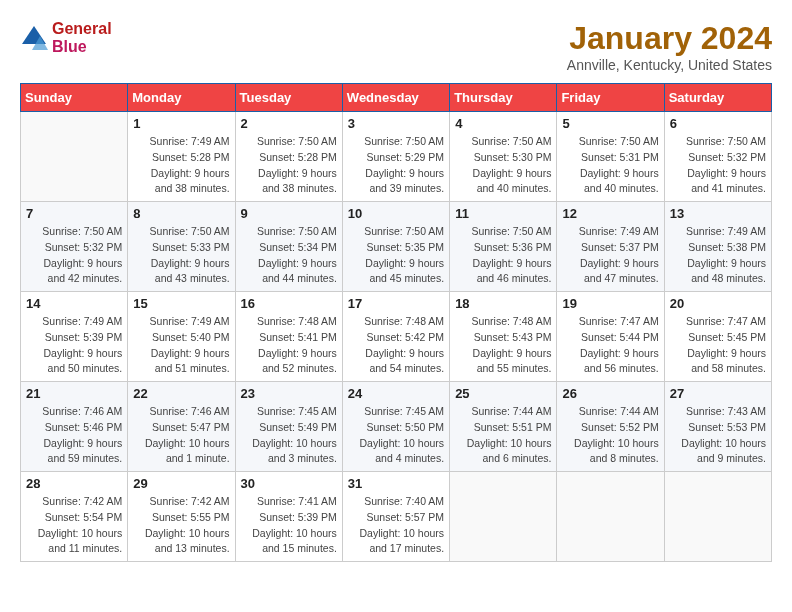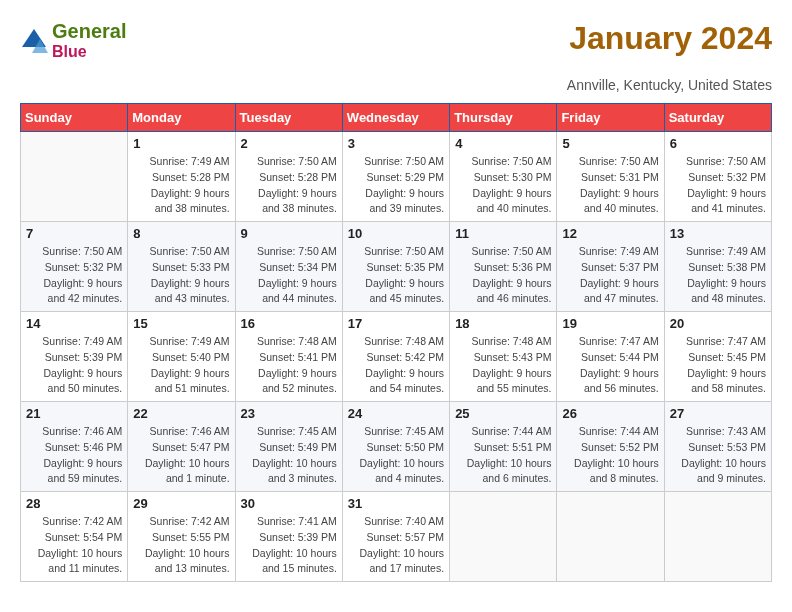--- a/index.html
+++ b/index.html
@@ -29,21 +29,20 @@
       text-align: right;
     }
     .month-title {
       font-size: 32px;
       font-weight: bold;
       color: #a16207;
     }
     .location-subtitle {
       font-size: 14px;
       color: #555;
-      margin-top: 20px;
     }
     .calendar {
       width: 100%;
       border-collapse: collapse;
       border: 1px solid #ccc;
     }
     .calendar th {
       background-color: #ef4444;
       color: #fff;
       text-align: left;
@@ -86,21 +85,21 @@
 </head>
 <body>
 
 <div class="header">
   <div class="logo">
     <svg class="logo-icon" viewBox="0 0 28 28" xmlns="http://www.w3.org/2000/svg">
       <polygon points="14,2 26,20 2,20" fill="#1a5fa8"></polygon>
       <polygon points="20,12 28,26 12,26" fill="#4a9ad4" opacity="0.7"></polygon>
     </svg>
     <div>
-      <span style="font-size:20px;font-weight:bold;color:#4d7c0f;">General</span><br>
+      <span style="font-size:16px;font-weight:bold;color:#b91c1c;">General</span><br>
       <span style="font-size:16px;font-weight:bold;color:#be185d;">Blue</span>
     </div>
   </div>
   <div class="title-block">
     <div class="month-title">January 2024</div>
     <div class="location-subtitle">Annville, Kentucky, United States</div>
   </div>
 </div>
 
 <table class="calendar">

